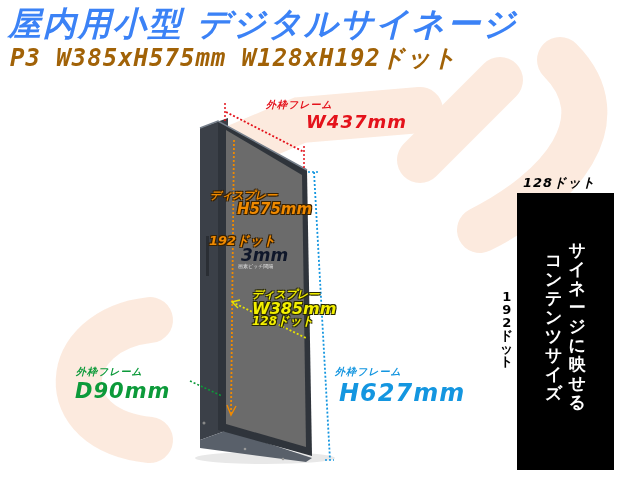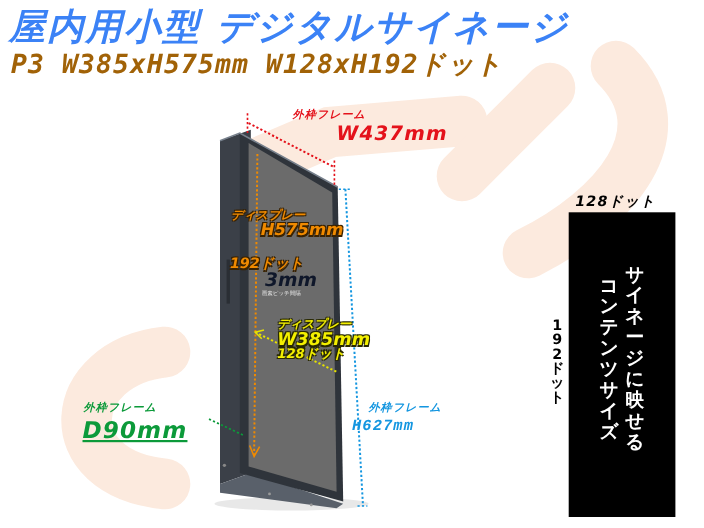--- a/index.html
+++ b/index.html
@@ -99,24 +99,24 @@
 <div class="label orange" style="left:209px;top:234px;font-size:13px;">192ドット</div>
 
 <div class="mm3">3mm</div>
 <div class="mm3-cap">画素ピッチ間隔</div>
 
 <div class="label yellow" style="left:252px;top:289px;font-size:11px;">ディスプレー</div>
 <div class="label yellow" style="left:252px;top:301px;font-size:16px;">W385mm</div>
 <div class="label yellow" style="left:252px;top:315px;font-size:12px;">128ドット</div>
 
 <div class="label lbl-small green" style="left:76px;top:367px;">外枠フレーム</div>
-<div class="label lbl-big green" style="left:75px;top:381px;font-size:21px;text-decoration:underline;">D90mm</div>
+<div class="label lbl-big green" style="left:75px;top:381px;font-size:21px;">D90mm</div>
 
 <div class="label lbl-small blue" style="left:335px;top:367px;">外枠フレーム</div>
-<div class="label lbl-big blue" style="left:320px;top:381px;font-size:14px;font-family:Liberation Mono, monospace;">H627mm</div>
+<div class="label lbl-big blue" style="left:339px;top:381px;font-size:24px;">H627mm</div>
 
 <div class="dot-top">128ドット</div>
 <div class="dot-side">
   <span>1</span>
   <span>9</span>
   <span>2</span>
   <span>ド</span>
   <span>ッ</span>
   <span>ト</span>
 </div>

